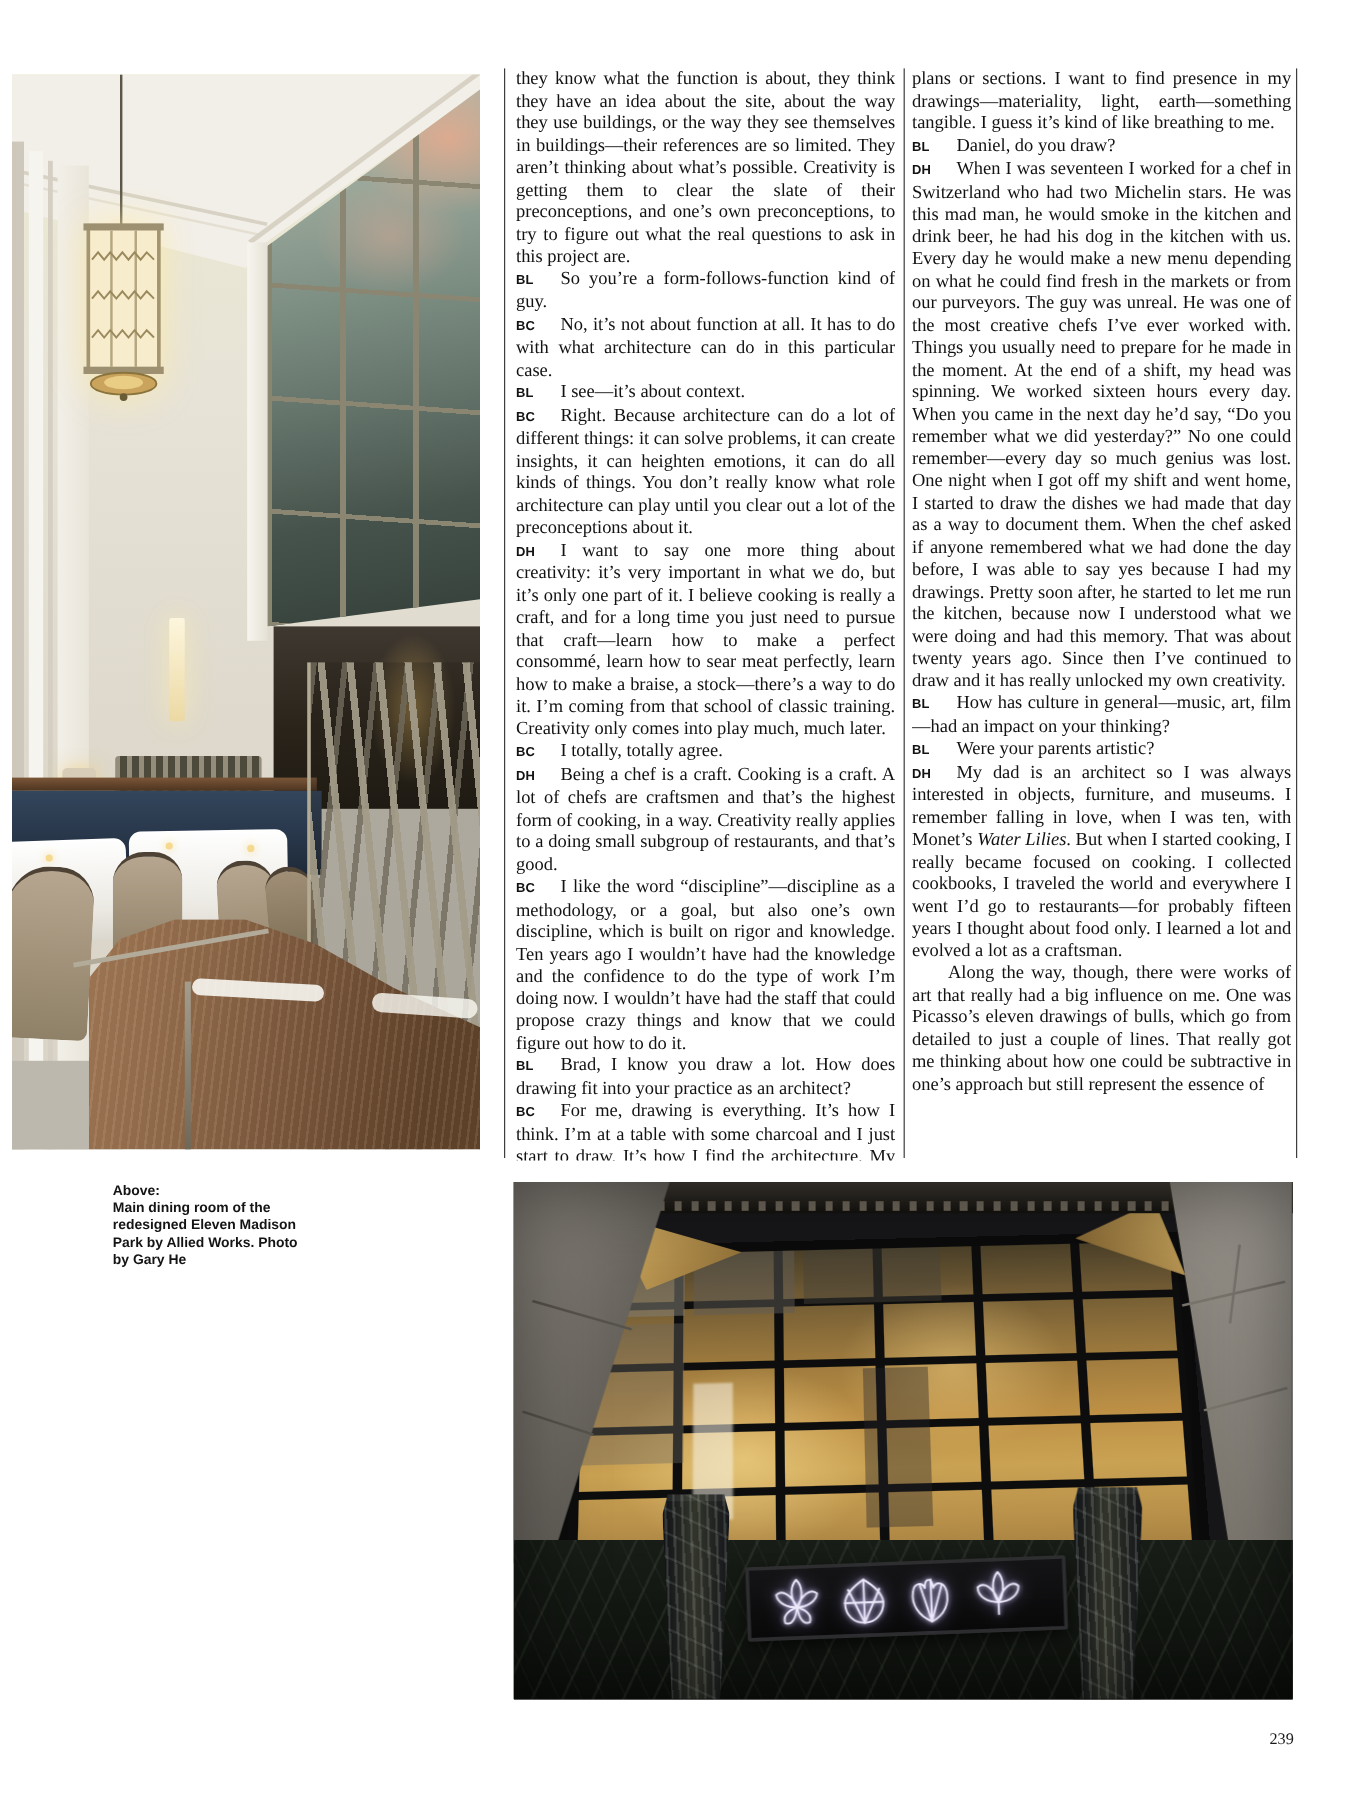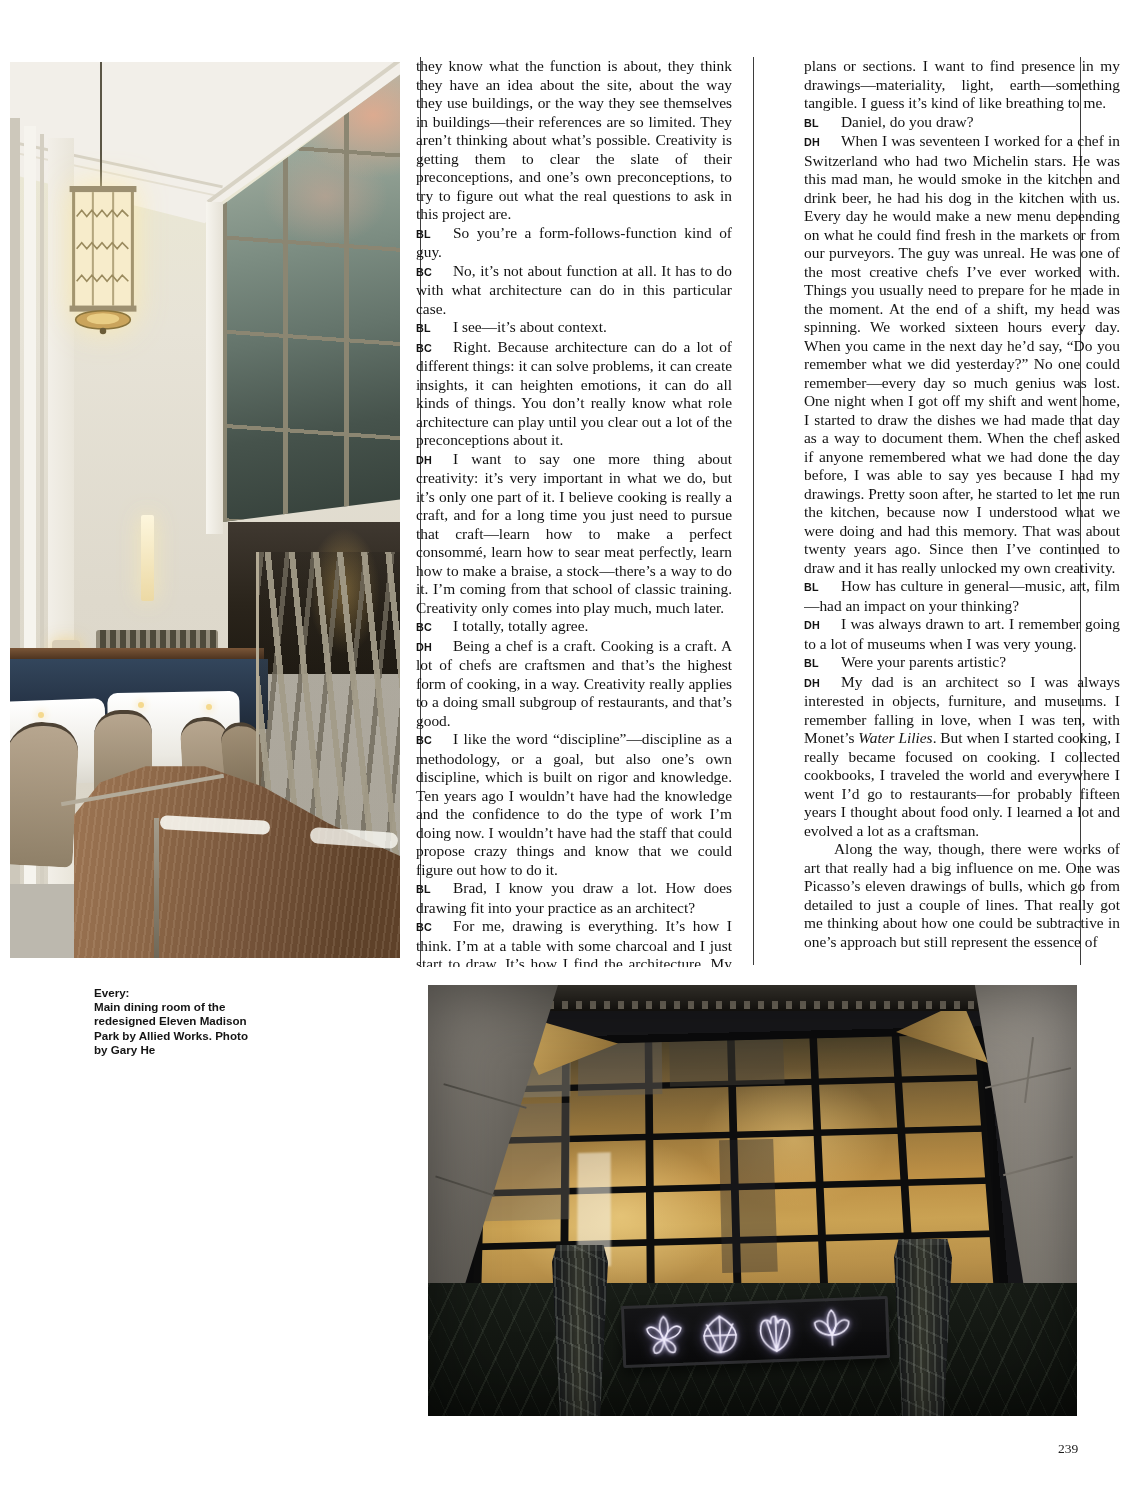--- a/index.html
+++ b/index.html
@@ -219,47 +219,46 @@
     <div class="wlight"></div>
     <div class="wlight2"></div>
     <div class="mrail"></div>
     <div class="mleg"></div>
   </figure>
 
   <div class="vrule" style="left:420px;"></div>
   <div class="vrule" style="left:753px;"></div>
   <div class="vrule" style="left:1080px;"></div>
 
-  <section class="col" style="left:416px;" id="col1">
+  <section class="col" style="left:430px;" id="col1">
       <p class="speech"><span>they know what the function is about, they think they have an idea about the site, about the way they use buildings, or the way they see themselves in buildings—their references are so limited. They aren’t thinking about what’s possible. Creativity is getting them to clear the slate of their preconceptions, and one’s own preconceptions, to try to figure out what the real questions to ask in this project are.</span></p>
       <p class="speech"><span class="spk">BL</span><span>So you’re a form-follows-function kind of guy.</span></p>
       <p class="speech"><span class="spk">BC</span><span>No, it’s not about function at all. It has to do with what architecture can do in this particular case.</span></p>
       <p class="speech"><span class="spk">BL</span><span>I see—it’s about context.</span></p>
       <p class="speech"><span class="spk">BC</span><span>Right. Because architecture can do a lot of different things: it can solve problems, it can create insights, it can heighten emotions, it can do all kinds of things. You don’t really know what role architecture can play until you clear out a lot of the preconceptions about it.</span></p>
       <p class="speech"><span class="spk">DH</span><span>I want to say one more thing about creativity: it’s very important in what we do, but it’s only one part of it. I believe cooking is really a craft, and for a long time you just need to pursue that craft—learn how to make a perfect consommé, learn how to sear meat perfectly, learn how to make a braise, a stock—there’s a way to do it. I’m coming from that school of classic training. Creativity only comes into play much, much later.</span></p>
       <p class="speech"><span class="spk">BC</span><span>I totally, totally agree.</span></p>
       <p class="speech"><span class="spk">DH</span><span>Being a chef is a craft. Cooking is a craft. A lot of chefs are craftsmen and that’s the highest form of cooking, in a way. Creativity really applies to a doing small subgroup of restaurants, and that’s good.</span></p>
       <p class="speech"><span class="spk">BC</span><span>I like the word “discipline”—discipline as a methodology, or a goal, but also one’s own discipline, which is built on rigor and knowledge. Ten years ago I wouldn’t have had the knowledge and the confidence to do the type of work I’m doing now. I wouldn’t have had the staff that could propose crazy things and know that we could figure out how to do it.</span></p>
       <p class="speech"><span class="spk">BL</span><span>Brad, I know you draw a lot. How does drawing fit into your practice as an architect?</span></p>
       <p class="speech"><span class="spk">BC</span><span>For me, drawing is everything. It’s how I think. I’m at a table with some charcoal and I just start to draw. It’s how I find the architecture. My drawings aren’t representational, they’re more like</span></p>
     </section>
-  <section class="col" style="left:804px;" id="col2">
+  <section class="col" style="left:760px;" id="col2">
       <p class="speech"><span>plans or sections. I want to find presence in my drawings—materiality, light, earth—something tangible. I guess it’s kind of like breathing to me.</span></p>
       <p class="speech"><span class="spk">BL</span><span>Daniel, do you draw?</span></p>
       <p class="speech"><span class="spk">DH</span><span>When I was seventeen I worked for a chef in Switzerland who had two Michelin stars. He was this mad man, he would smoke in the kitchen and drink beer, he had his dog in the kitchen with us. Every day he would make a new menu depending on what he could find fresh in the markets or from our purveyors. The guy was unreal. He was one of the most creative chefs I’ve ever worked with. Things you usually need to prepare for he made in the moment. At the end of a shift, my head was spinning. We worked sixteen hours every day. When you came in the next day he’d say, “Do you remember what we did yesterday?” No one could remember—every day so much genius was lost. One night when I got off my shift and went home, I started to draw the dishes we had made that day as a way to document them. When the chef asked if anyone remembered what we had done the day before, I was able to say yes because I had my drawings. Pretty soon after, he started to let me run the kitchen, because now I understood what we were doing and had this memory. That was about twenty years ago. Since then I’ve continued to draw and it has really unlocked my own creativity.</span></p>
       <p class="speech"><span class="spk">BL</span><span>How has culture in general—music, art, film—had an impact on your thinking?</span></p>
-      <p class="speech"><span class="spk">DH</span><span>I was always drawn to art. I remember going to a lot of museums when I was very young.</span></p>
       <p class="speech"><span class="spk">BL</span><span>Were your parents artistic?</span></p>
       <p class="speech"><span class="spk">DH</span><span>My dad is an architect so I was always interested in objects, furniture, and museums. I remember falling in love, when I was ten, with Monet’s <i>Water Lilies</i>. But when I started cooking, I really became focused on cooking. I collected cookbooks, I traveled the world and everywhere I went I’d go to restaurants—for probably fifteen years I thought about food only. I learned a lot and evolved a lot as a craftsman.</span></p>
       <p class="speech indent"><span>Along the way, though, there were works of art that really had a big influence on me. One was Picasso’s eleven drawings of bulls, which go from detailed to just a couple of lines. That really got me thinking about how one could be subtractive in one’s approach but still represent the essence of</span></p>
     </section>
 
   <aside class="captions">
     <p>
-      <span class="cap-label">Every:</span>
+      <span class="cap-label">Above:</span>
       <span>Main dining room of the redesigned Eleven Madison Park by Allied Works. Photo by Gary He</span>
     </p>
   </aside>
 
   <figure class="photo-bottom">
     <div class="bp-win">
       <div class="gpA"></div>
       <div class="gpB"></div>
       <div class="gpC"></div>
       <div class="gpD"></div>

